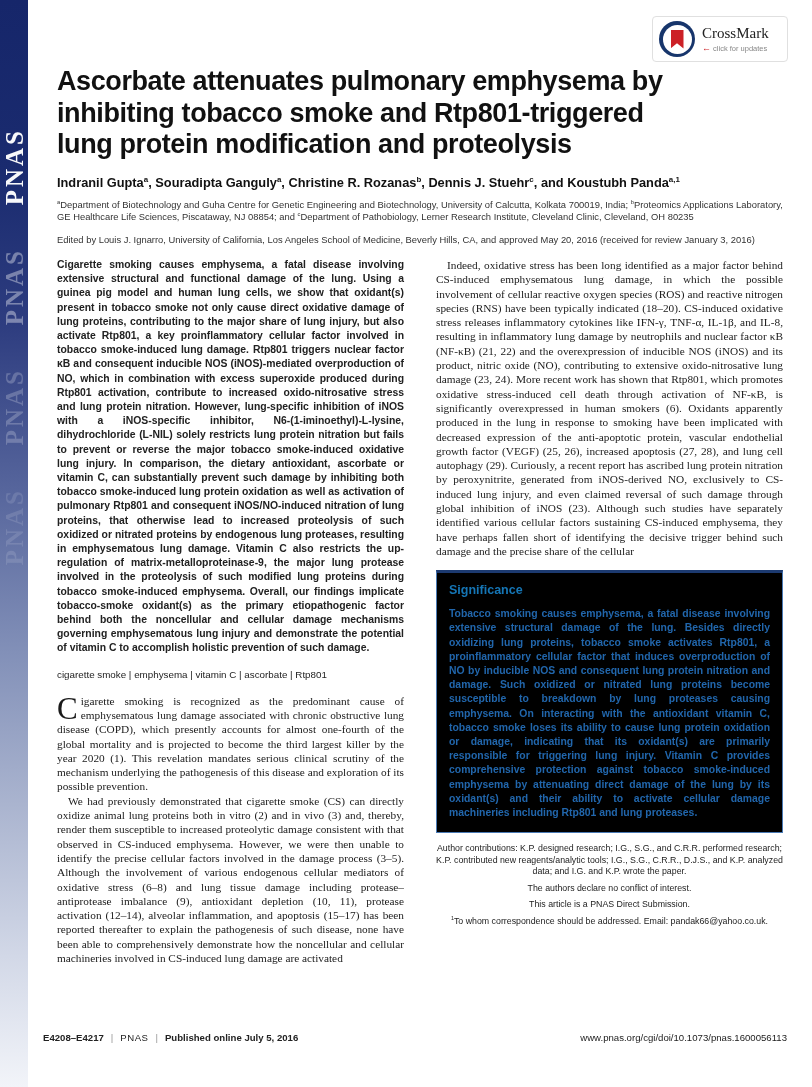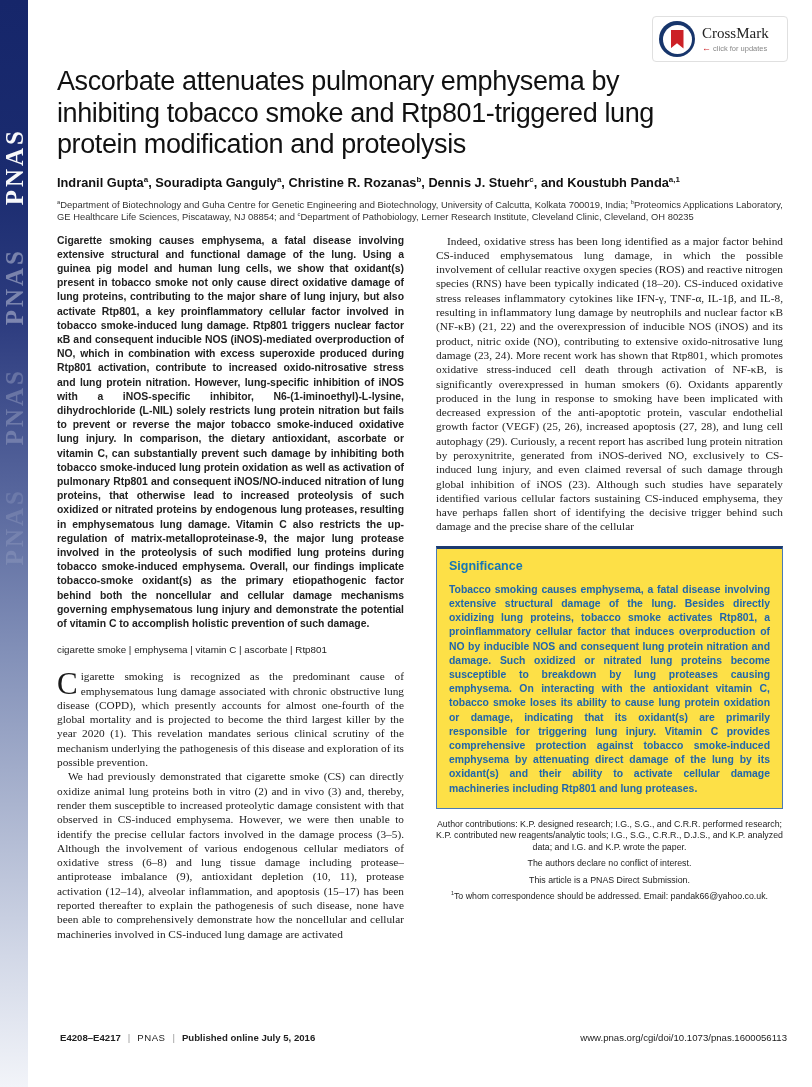--- a/index.html
+++ b/index.html
@@ -37,21 +37,21 @@
   .cm-bookmark {
     width:13px; height:19px; background:#cc2127;
     clip-path:polygon(0 0,100% 0,100% 100%,50% 72%,0 100%);
   }
   .cm-title { font-family:"Liberation Serif", serif; font-size:15px; color:#222; }
   .cm-sub { font-family:"Liberation Sans", sans-serif; font-size:7.5px; color:#888; margin-top:1px; }
   .cm-arrow { color:#cc2127; font-size:9px; }
   
   .content { position:absolute; left:57px; top:0; width:726px; padding-top:66px; }
   .title {
-    font-family:"Liberation Sans", sans-serif; font-weight:400;
+    font-family:"Liberation Sans", sans-serif; font-weight:700;
     font-size:27px; line-height:1.17; letter-spacing:-0.4px; color:#111;
     margin-bottom:14px; width:640px;
   }
   .authors {
     font-family:"Liberation Sans", sans-serif; font-weight:700;
     font-size:12.8px; color:#111; margin-bottom:9px;
   }
   .authors sup, .affil sup, .fn sup { font-size:62%; vertical-align:super; line-height:0; }
   .affil {
     font-family:"Liberation Sans", sans-serif; font-size:9.4px; line-height:1.32;
@@ -74,42 +74,42 @@
   .bodytext p {
     font-size:11.3px; line-height:14.3px; text-align:justify; color:#1a1a1a;
   }
   .bodytext p.indent { text-indent:11px; }
   .dropcap {
     float:left; font-size:31px; line-height:25px; padding:2px 3px 0 0;
     font-family:"Liberation Serif", serif;
   }
   
   .sig-box {
-    margin-top:12px; background:#fde047;
+    margin-top:12px; background:#000000;
     border:1px solid #4a7ab5; border-top:3px solid #1c3a70;
     padding:10px 12px 12px 12px;
   }
   .sig-title {
     font-family:"Liberation Sans", sans-serif; font-weight:700;
     font-size:12.5px; color:#1576b6; margin-bottom:10px;
   }
   .sig-text {
     font-family:"Liberation Sans", sans-serif; font-weight:700;
     font-size:10.4px; line-height:14.2px; text-align:justify; color:#2166ac;
   }
   
   .fns { margin-top:10px; }
   .fn {
     font-family:"Liberation Sans", sans-serif; font-size:8.8px; line-height:11.5px;
     color:#222; margin-bottom:5px; text-align:center;
   }
   .fn a, .link { color:#3140cf; text-decoration:none; word-break:break-all; }
   
   .footer {
-    position:absolute; left:60px; right:25px; top:1032px;
+    position:absolute; left:43px; right:25px; top:1032px;
     display:flex; justify-content:space-between; align-items:baseline;
     font-family:"Liberation Sans", sans-serif; font-size:9.6px; color:#222;
   }
   .footer .pages, .footer .published { font-weight:700; }
   .footer .journal { font-weight:400; letter-spacing:0.5px; }
   .footer .sep { color:#999; margin:0 7px; font-weight:400; }
   .footer .doi { font-size:9.6px; color:#222; }
 </style>
 </head>
 <body>
@@ -138,20 +138,21 @@
   <h1 class="title">Ascorbate attenuates pulmonary emphysema by inhibiting tobacco smoke and Rtp801-triggered lung protein modification and proteolysis</h1>
 
   <div class="authors">
     <span>Indranil Gupta</span><sup>a</sup><span>, </span><span>Souradipta Ganguly</span><sup>a</sup><span>, </span><span>Christine R. Rozanas</span><sup>b</sup><span>, </span><span>Dennis J. Stuehr</span><sup>c</sup><span>, and </span><span>Koustubh Panda</span><sup>a,1</sup>
   </div>
 
   <div class="affil">
     <sup>a</sup><span>Department of Biotechnology and Guha Centre for Genetic Engineering and Biotechnology, University of Calcutta, Kolkata 700019, India; </span><sup>b</sup><span>Proteomics Applications Laboratory, GE Healthcare Life Sciences, Piscataway, NJ 08854; and </span><sup>c</sup><span>Department of Pathobiology, Lerner Research Institute, Cleveland Clinic, Cleveland, OH 80235</span>
   </div>
 
+  <div class="edited">Edited by Louis J. Ignarro, University of California, Los Angeles School of Medicine, Beverly Hills, CA, and approved May 20, 2016 (received for review January 3, 2016)</div>
 
   <div class="cols">
 
     <div class="col">
       <div class="abstract">Cigarette smoking causes emphysema, a fatal disease involving extensive structural and functional damage of the lung. Using a guinea pig model and human lung cells, we show that oxidant(s) present in tobacco smoke not only cause direct oxidative damage of lung proteins, contributing to the major share of lung injury, but also activate Rtp801, a key proinflammatory cellular factor involved in tobacco smoke-induced lung damage. Rtp801 triggers nuclear factor κB and consequent inducible NOS (iNOS)-mediated overproduction of NO, which in combination with excess superoxide produced during Rtp801 activation, contribute to increased oxido-nitrosative stress and lung protein nitration. However, lung-specific inhibition of iNOS with a iNOS-specific inhibitor, N6-(1-iminoethyl)-L-lysine, dihydrochloride (L-NIL) solely restricts lung protein nitration but fails to prevent or reverse the major tobacco smoke-induced oxidative lung injury. In comparison, the dietary antioxidant, ascorbate or vitamin C, can substantially prevent such damage by inhibiting both tobacco smoke-induced lung protein oxidation as well as activation of pulmonary Rtp801 and consequent iNOS/NO-induced nitration of lung proteins, that otherwise lead to increased proteolysis of such oxidized or nitrated proteins by endogenous lung proteases, resulting in emphysematous lung damage. Vitamin C also restricts the up-regulation of matrix-metalloproteinase-9, the major lung protease involved in the proteolysis of such modified lung proteins during tobacco smoke-induced emphysema. Overall, our findings implicate tobacco-smoke oxidant(s) as the primary etiopathogenic factor behind both the noncellular and cellular damage mechanisms governing emphysematous lung injury and demonstrate the potential of vitamin C to accomplish holistic prevention of such damage.</div>
       <div class="keywords">cigarette smoke | emphysema | vitamin C | ascorbate | Rtp801</div>
       <div class="bodytext">
         <p><span class="dropcap">C</span><span>igarette smoking is recognized as the predominant cause of emphysematous lung damage associated with chronic obstructive lung disease (COPD), which presently accounts for almost one-fourth of the global mortality and is projected to become the third largest killer by the year 2020 (1). This revelation mandates serious clinical scrutiny of the mechanism underlying the pathogenesis of this disease and exploration of its possible prevention.</span></p>
         <p class="indent">We had previously demonstrated that cigarette smoke (CS) can directly oxidize animal lung proteins both in vitro (2) and in vivo (3) and, thereby, render them susceptible to increased proteolytic damage consistent with that observed in CS-induced emphysema. However, we were then unable to identify the precise cellular factors involved in the damage process (3–5). Although the involvement of various endogenous cellular mediators of oxidative stress (6–8) and lung tissue damage including protease–antiprotease imbalance (9), antioxidant depletion (10, 11), protease activation (12–14), alveolar inflammation, and apoptosis (15–17) has been reported thereafter to explain the pathogenesis of such disease, none have been able to comprehensively demonstrate how the noncellular and cellular machineries involved in CS-induced lung damage are activated</p>
       </div>

